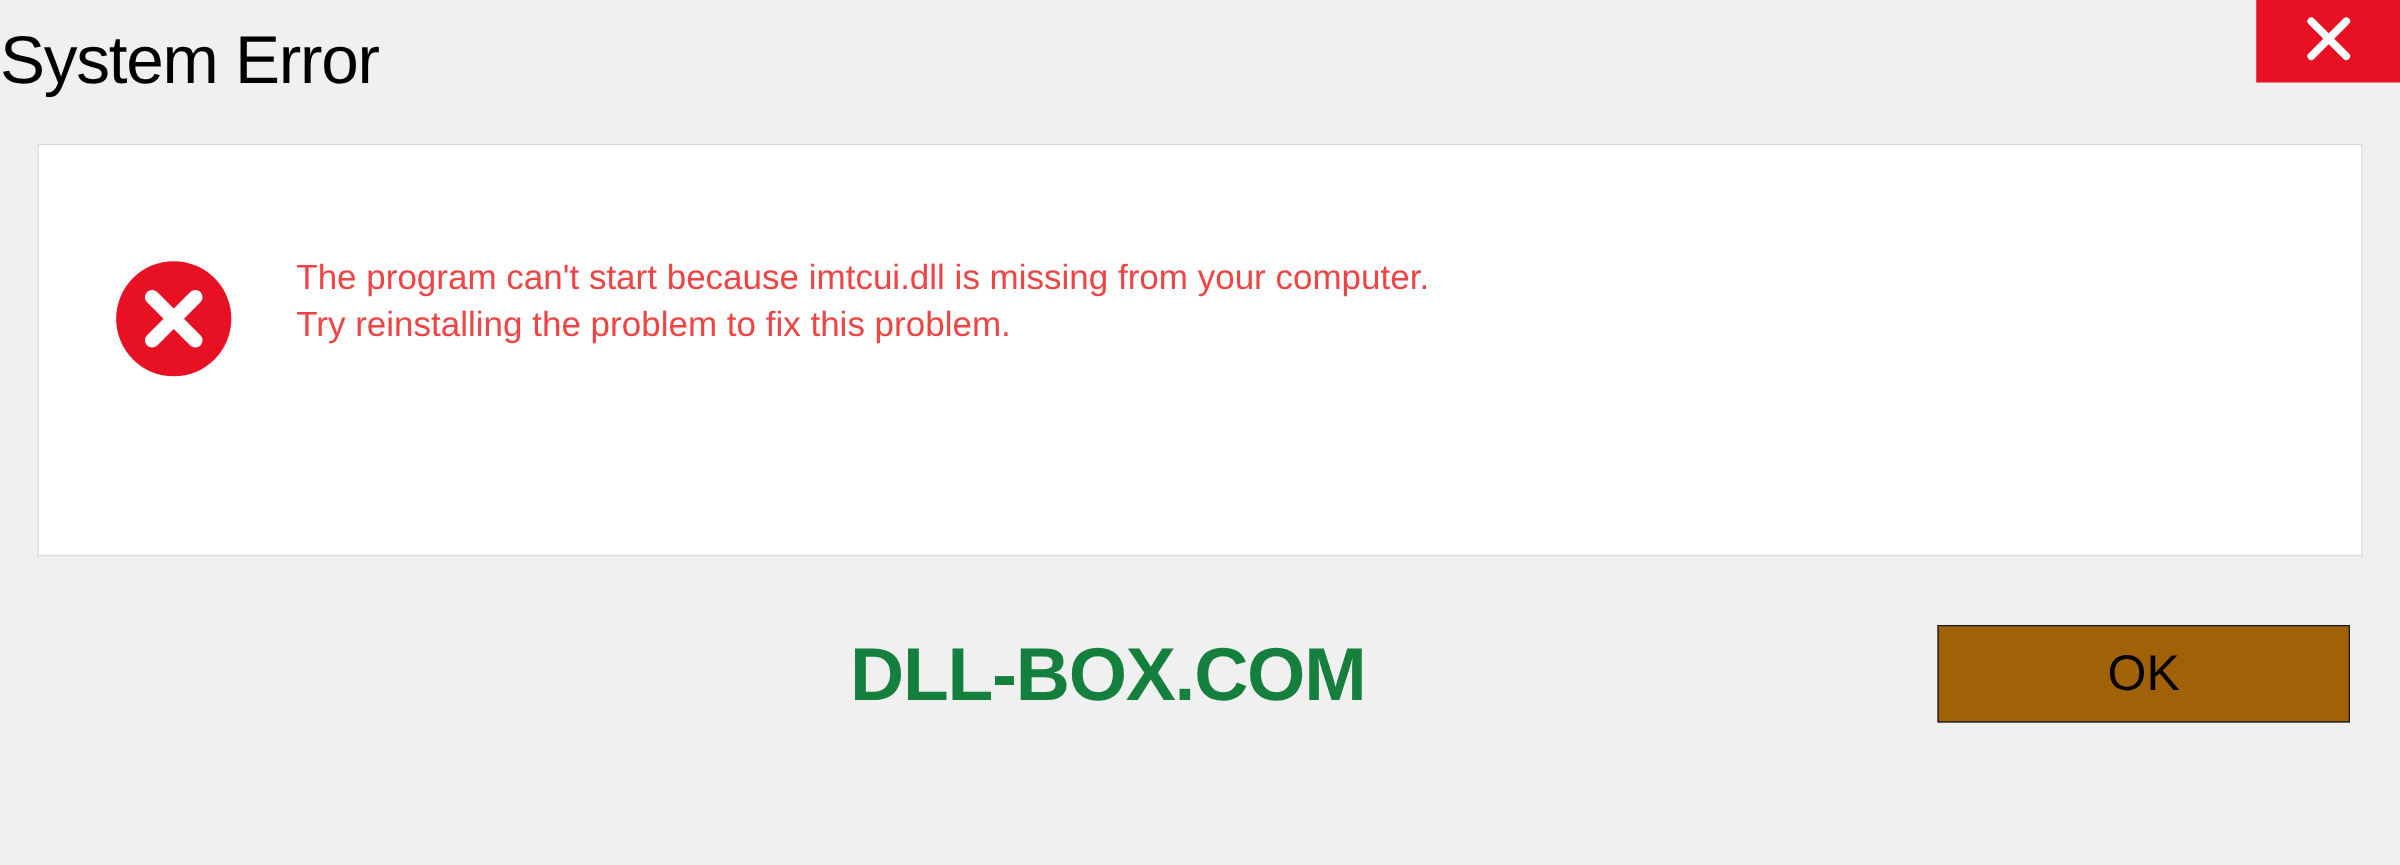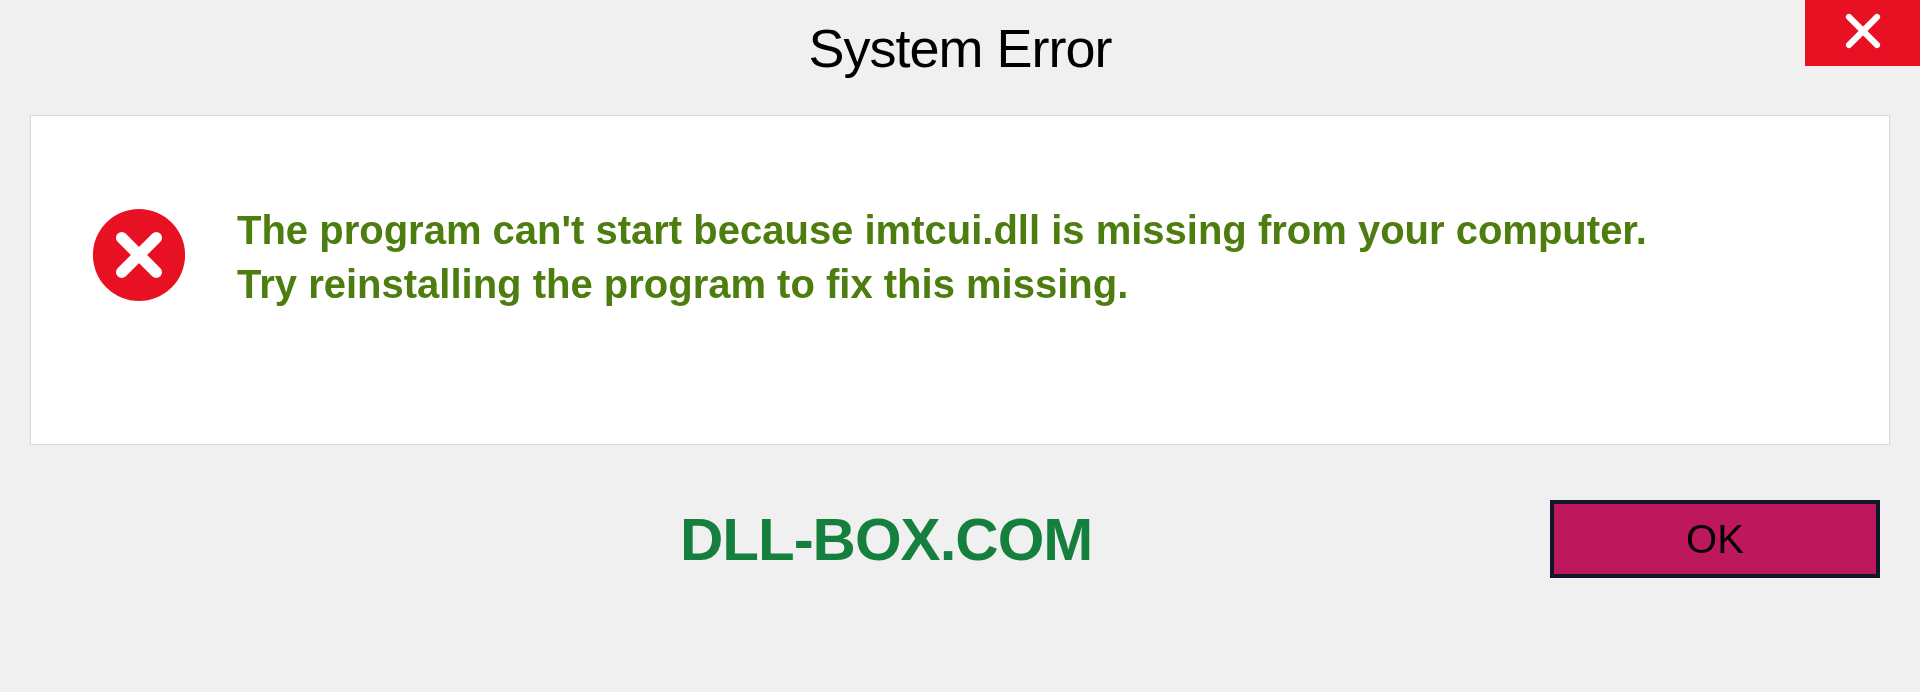--- a/index.html
+++ b/index.html
@@ -12,21 +12,20 @@
       height: 692px;
       background: #f0f0f0;
       font-family: "Segoe UI", Arial, sans-serif;
       position: relative;
       overflow: hidden;
     }
     .titlebar {
       height: 95px;
       display: flex;
       align-items: center;
-      justify-content: center;
       position: relative;
       background: #f0f0f0;
     }
     .title-text {
       font-size: 54px;
       font-weight: 400;
       color: #000;
       letter-spacing: -1px;
     }
     .close-button {
@@ -62,45 +61,45 @@
       margin-top: 6px;
     }
     .error-icon svg {
       width: 100%;
       height: 100%;
     }
     .message-block {
       padding-top: 2px;
     }
     .message-line {
-      font-size: 40px;
+      font-size: 28px;
       line-height: 1.35;
-      color: #4d7c0f;
-      font-weight: 700;
+      color: #ef4444;
+      font-weight: 400;
     }
     .footer-area {
       position: relative;
       margin: 55px 30px 0 30px;
       display: flex;
       align-items: center;
       justify-content: space-between;
     }
     .watermark {
       font-size: 60px;
       font-weight: 900;
       color: #15803d;
       font-family: Arial, sans-serif;
       letter-spacing: -1px;
       margin-left: 650px;
     }
     .ok-button {
       width: 330px;
       height: 78px;
-      background: #be185d;
-      border: 4px solid #0f172a;
+      background: #a16207;
+      border: 1px solid #0f172a;
       font-size: 40px;
       font-family: "Segoe UI", Arial, sans-serif;
       color: #000;
       cursor: pointer;
       display: flex;
       align-items: center;
       justify-content: center;
       margin-right: 10px;
     }
   </style>
@@ -122,20 +121,20 @@
 <div class="content-panel">
   <div class="error-icon">
     <svg viewBox="0 0 100 100">
       <circle cx="50" cy="50" r="48" fill="#e81123"></circle>
       <line x1="32" y1="32" x2="68" y2="68" stroke="#ffffff" stroke-width="12" stroke-linecap="round"></line>
       <line x1="68" y1="32" x2="32" y2="68" stroke="#ffffff" stroke-width="12" stroke-linecap="round"></line>
     </svg>
   </div>
   <div class="message-block">
     <div class="message-line">The program can't start because imtcui.dll is missing from your computer.</div>
-    <div class="message-line">Try reinstalling the program to fix this missing.</div>
+    <div class="message-line">Try reinstalling the problem to fix this problem.</div>
   </div>
 </div>
 
 <div class="footer-area">
   <div class="watermark">DLL-BOX.COM</div>
   <button class="ok-button">OK</button>
 </div>
 
 </body></html>

